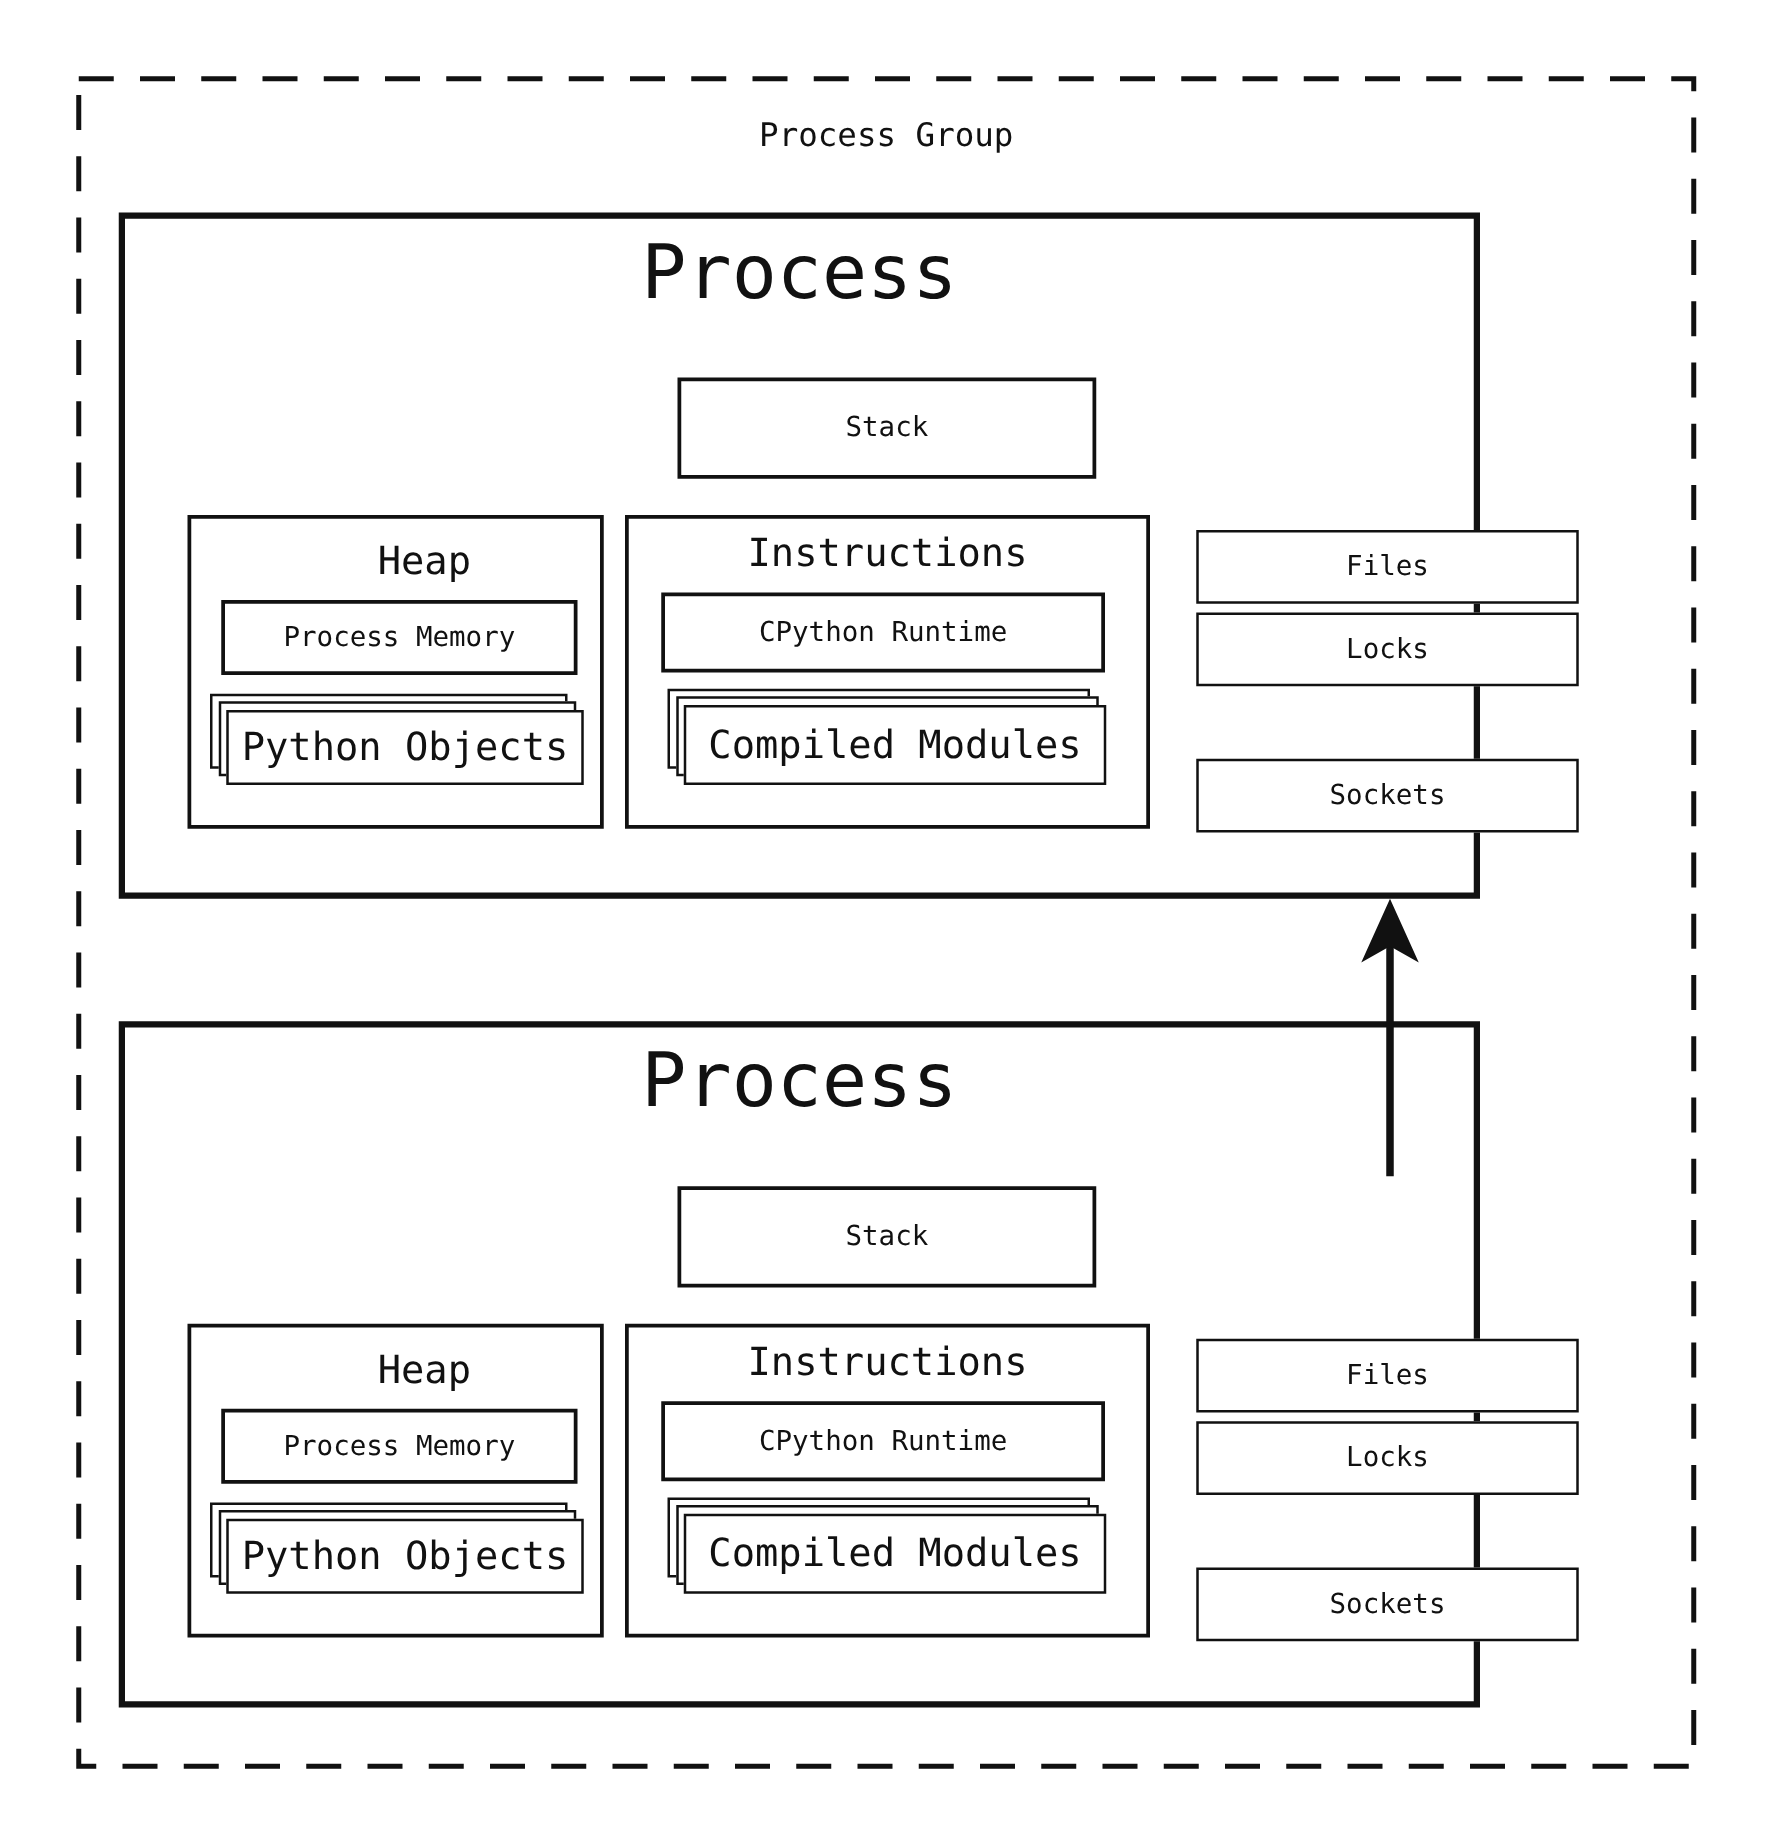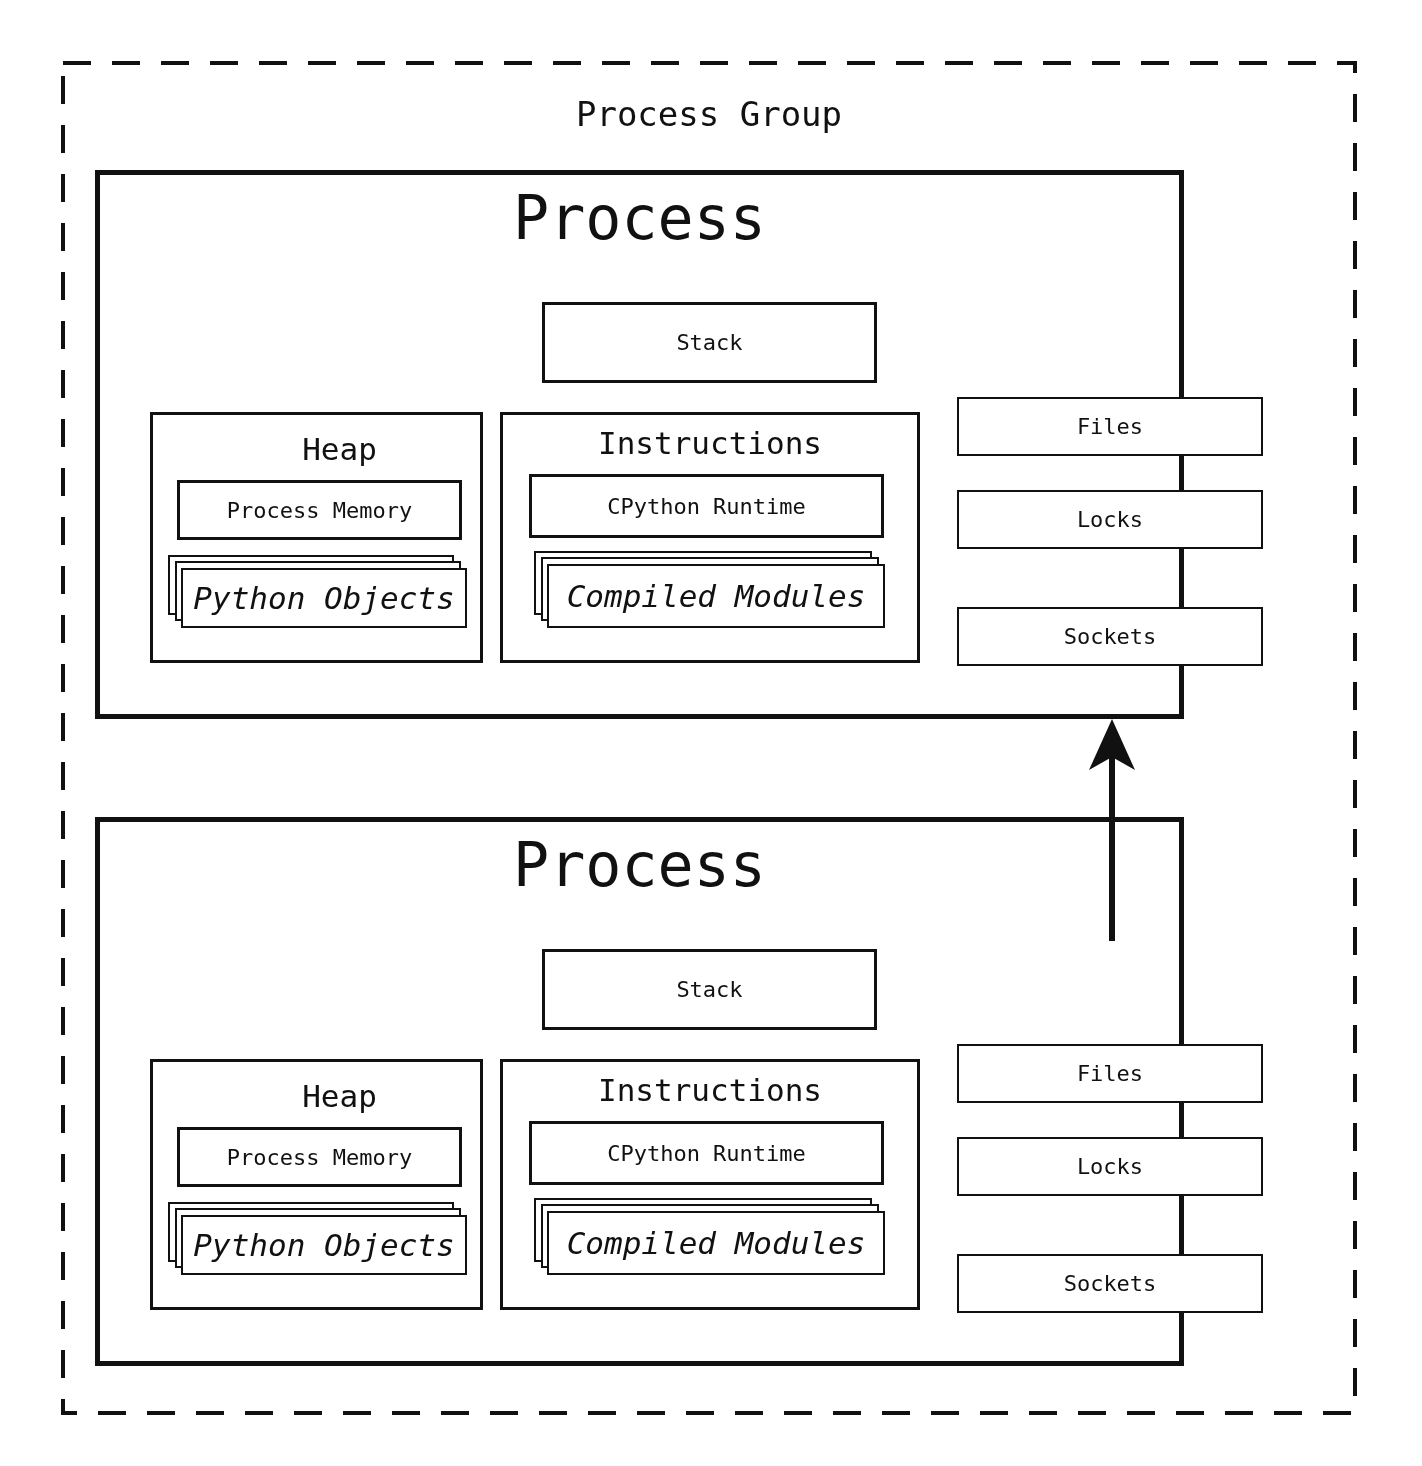--- a/index.html
+++ b/index.html
@@ -22,21 +22,21 @@
     top: 0;
     pointer-events: none;
     z-index: 5;
   }
   .group-title {
     position: absolute;
     left: 63px;
     top: 94px;
     width: 1292px;
     text-align: center;
-    font-size: 34px;
+    font-size: 26px;
     letter-spacing: 0;
     white-space: pre;
   }
   .process {
     position: absolute;
     left: 95px;
     width: 1089px;
     height: 549px;
     background: #ffffff;
     border: 5px solid #111111;
@@ -81,42 +81,41 @@
     text-align: center;
     font-size: 31px;
     white-space: pre;
   }
   .heap-title { top: 16px; margin-left: 23px; }
   .instr-title { top: 10px; }
   .mem-box { left: 24px; top: 65px; width: 285px; height: 60px; }
   .runtime-box { left: 26px; top: 59px; width: 355px; height: 64px; }
   .pile {
     position: absolute;
-    font-style: italic;
   }
   .objects-pile { left: 28px; top: 153px; width: 286px; height: 60px; }
   .modules-pile { left: 44px; top: 149px; width: 338px; height: 64px; }
   .pile .layer {
     position: absolute;
     left: 0; top: 0; right: 0; bottom: 0;
     background: #ffffff;
     border: 2px solid #111111;
     box-sizing: border-box;
   }
   .pile .layer.l1 { transform: translate(-13px, -13px); }
   .pile .layer.l2 { transform: translate(-6px, -7px); }
   .pile .layer.front {
     display: flex;
     align-items: center;
     justify-content: center;
     font-size: 31px;
     white-space: pre;
   }
   .res-box { left: 857px; width: 306px; height: 59px; border-width: 2px; }
-  .res-0 { top: 222px; }
+  .res-0 { top: 249px; }
   .res-1 { top: 315px; }
   .res-2 { top: 432px; }
 </style>
 </head>
 <body>
 
 <div class="canvas">
 
   <svg class="overlay-svg" width="1422" height="1466" viewBox="0 0 1422 1466">
     <rect x="63" y="63" width="1292" height="1350" fill="none" stroke="#111111" stroke-width="4" stroke-dasharray="28 21"></rect>

